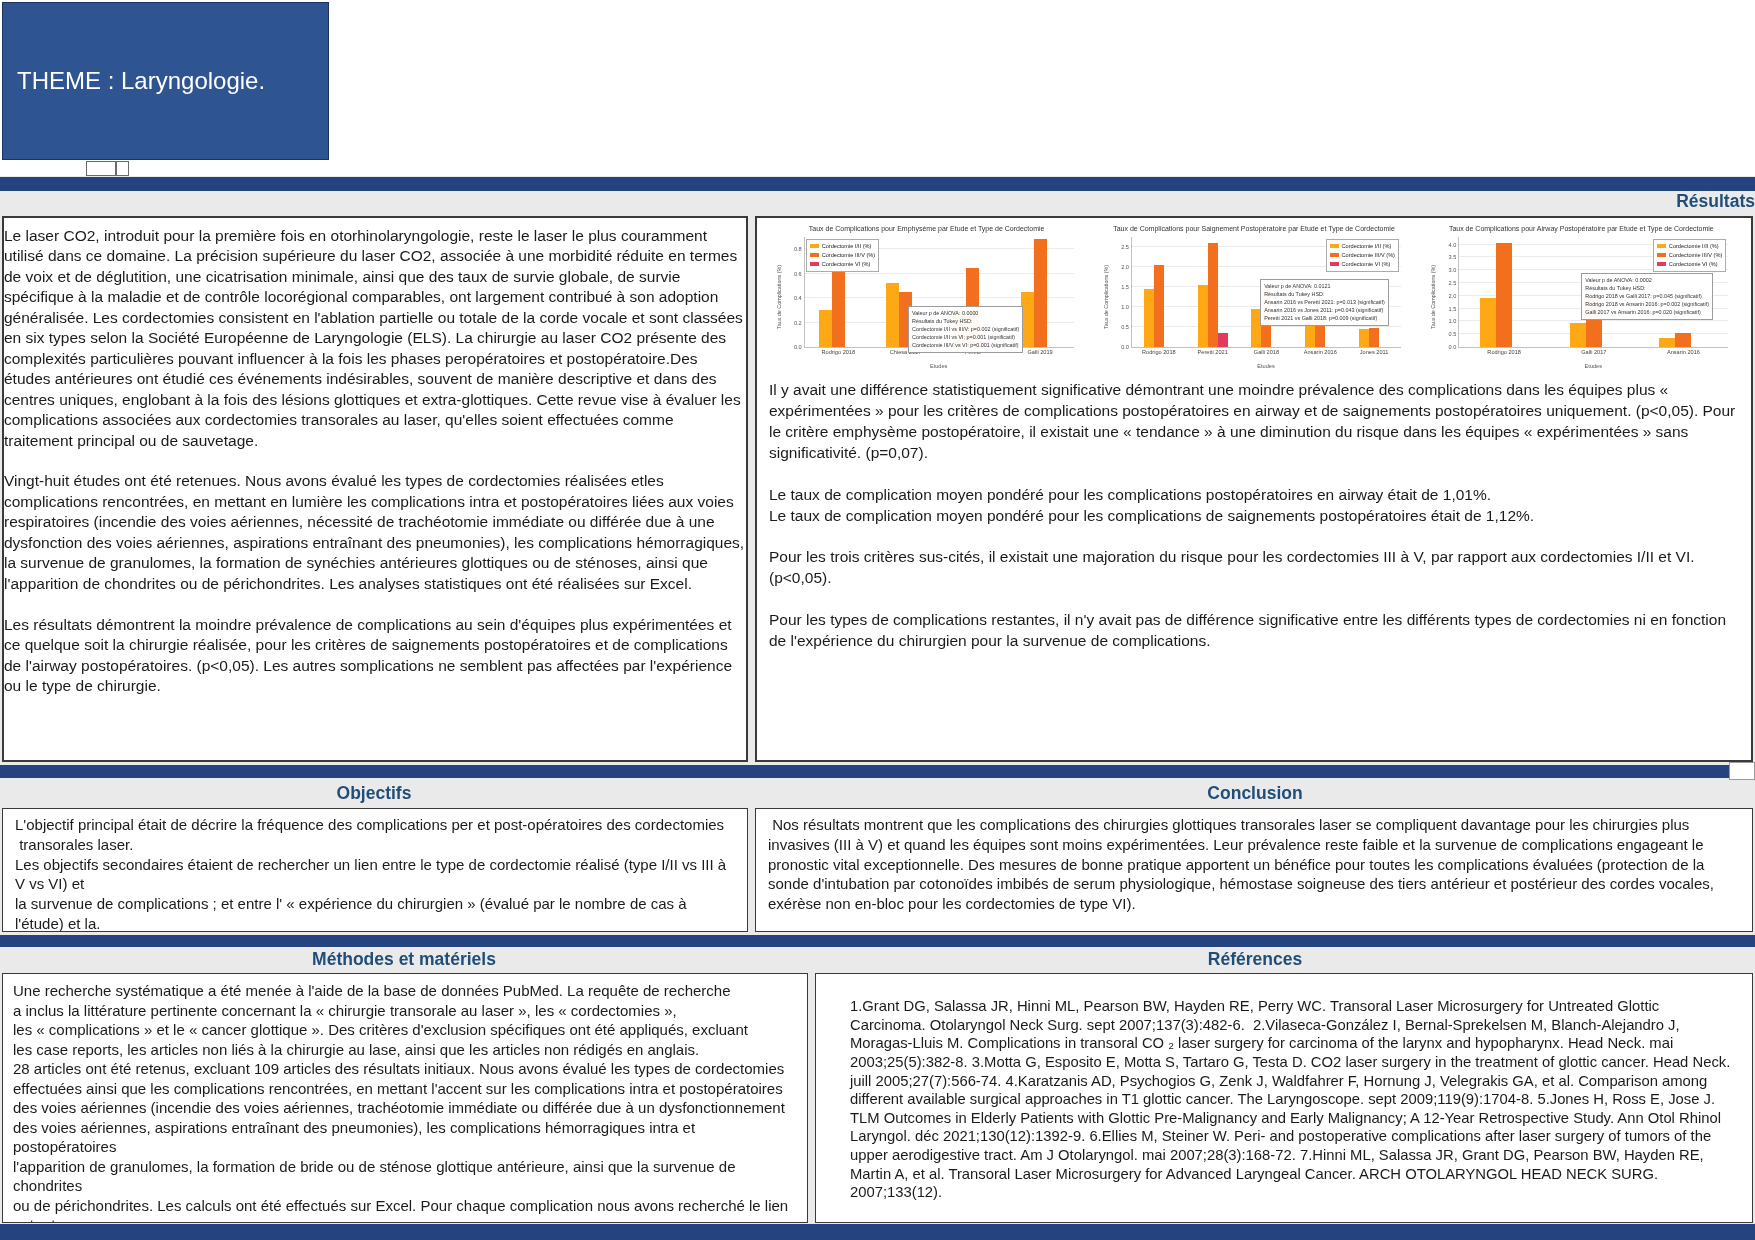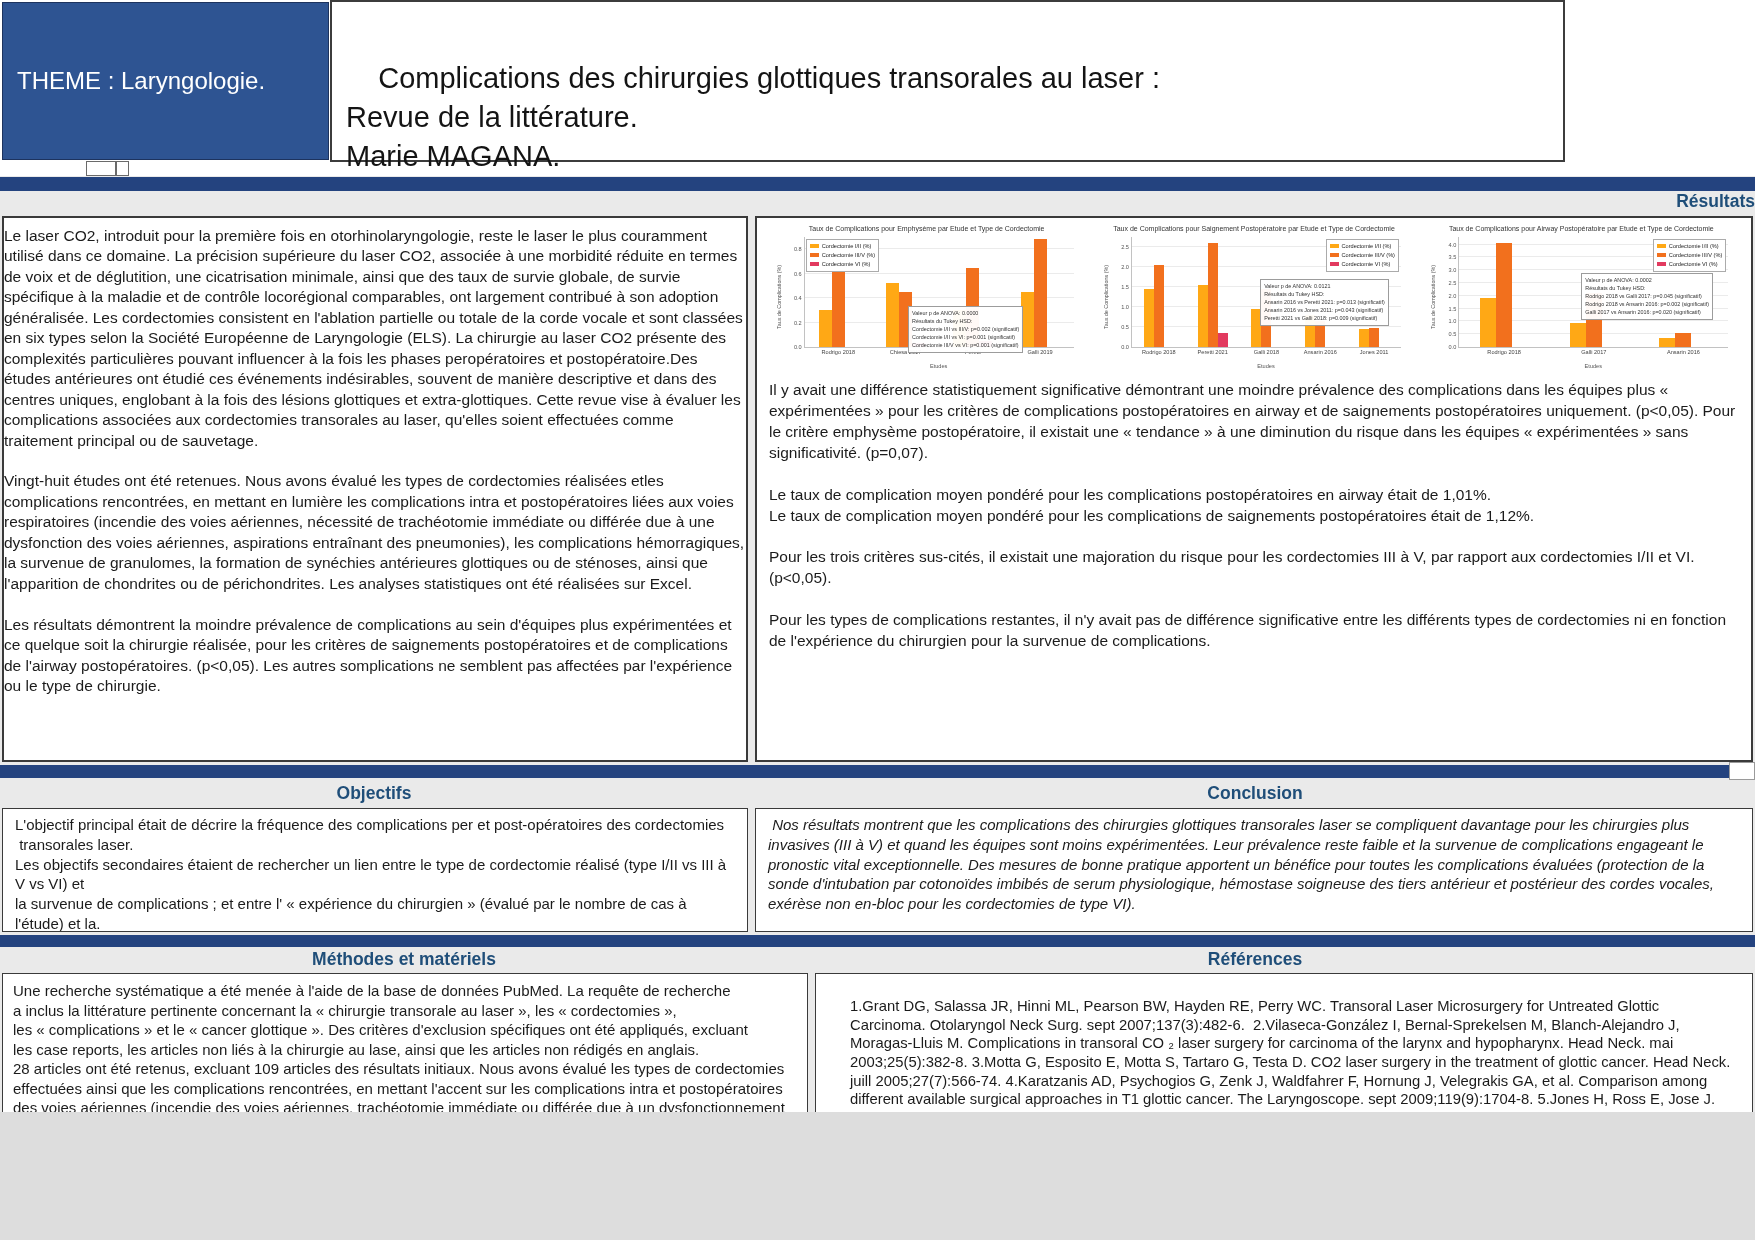--- a/index.html
+++ b/index.html
@@ -1,18 +1,18 @@
 <!DOCTYPE html>
 <html lang="fr"><head>
 <meta charset="utf-8">
 <title>Poster — Complications des chirurgies glottiques transorales au laser</title>
 <style>
   html,body { margin:0; padding:0; background:#DDDDDD; }
   .poster {
-    position:relative; width:1755px; height:1112px;
+    position:relative; width:1755px; height:1240px;
     background:#EAEAEA; overflow:hidden;
     font-family:"Liberation Sans", sans-serif; color:#1b1b1b;
   }
   
   .hdr-bg { position:absolute; left:0; top:0; width:1755px; height:176px; background:#ffffff; }
   .theme-box {
     position:absolute; left:2px; top:2px; width:327px; height:158px; box-sizing:border-box;
     background:#2E5492; border:1px solid #1d335e;
     color:#ffffff; font-size:24px; display:flex; align-items:center; padding-left:14px;
   }
@@ -40,21 +40,21 @@
   .sh-results     { left:755px;width:1000px; top:191px;text-align:right; }
   .sh-objectives  { left:0;    width:748px;  top:783px; }
   .sh-conclusion  { left:755px;width:1000px; top:783px; }
   .sh-methods     { left:0;    width:808px;  top:949px; }
   .sh-references  { left:755px;width:1000px; top:949px; }
   
   .box { position:absolute; background:#ffffff; border:2px solid #3A3A3A; box-sizing:border-box; overflow:hidden; }
   .bx-abstract   { left:2px;   top:216px; width:746px; height:546px; }
   .bx-results    { left:755px; top:216px; width:998px; height:546px; }
   .bx-objectives { left:2px;   top:808px; width:746px; height:124px; border-width:1.5px; }
-  .bx-conclusion { left:755px; top:808px; width:998px; height:124px; border-width:1.5px;font-style:italic; }
+  .bx-conclusion { left:755px; top:808px; width:998px; height:124px; border-width:1.5px; }
   .bx-methods    { left:2px;   top:973px; width:806px; height:250px; border-width:1.5px; }
   .bx-references { left:815px; top:973px; width:938px; height:250px; border-width:1.5px; }
   .txt { white-space:pre-wrap; }
   .t-abstract   { padding:8px 0;  font-size:15.5px; line-height:1.32; }
   .t-objectives { padding:6px 12px;  font-size:15px;   line-height:1.32; }
   .t-conclusion { padding:6px 12px;  font-size:15px;   line-height:1.32; }
   .t-methods    { padding:7px 10px;  font-size:15px;   line-height:1.3;  }
   .t-references { padding:23px 14px 7px 34px; font-size:14.8px; line-height:1.26; }
   .t-results {
     position:absolute; left:12px; right:12px; top:162px;
@@ -101,25 +101,20 @@
 <body>
 
 <div class="poster">
 
   <div class="hdr-bg"></div>
 
   <div class="theme-box">
     <span>THEME : Laryngologie.</span>
   </div>
 
-  <div class="title-box">
-    <span class="txt">Complications des chirurgies glottiques transorales au laser :
-Revue de la littérature.
-Marie MAGANA.</span>
-  </div>
 
   <div class="hdr-tab tab1"></div>
   <div class="hdr-tab tab2"></div>
 
   <div class="band band1"></div>
   <div class="band band2"></div>
   <div class="band2-corner"></div>
   <div class="band band3"></div>
   <div class="band band4"></div>
 

